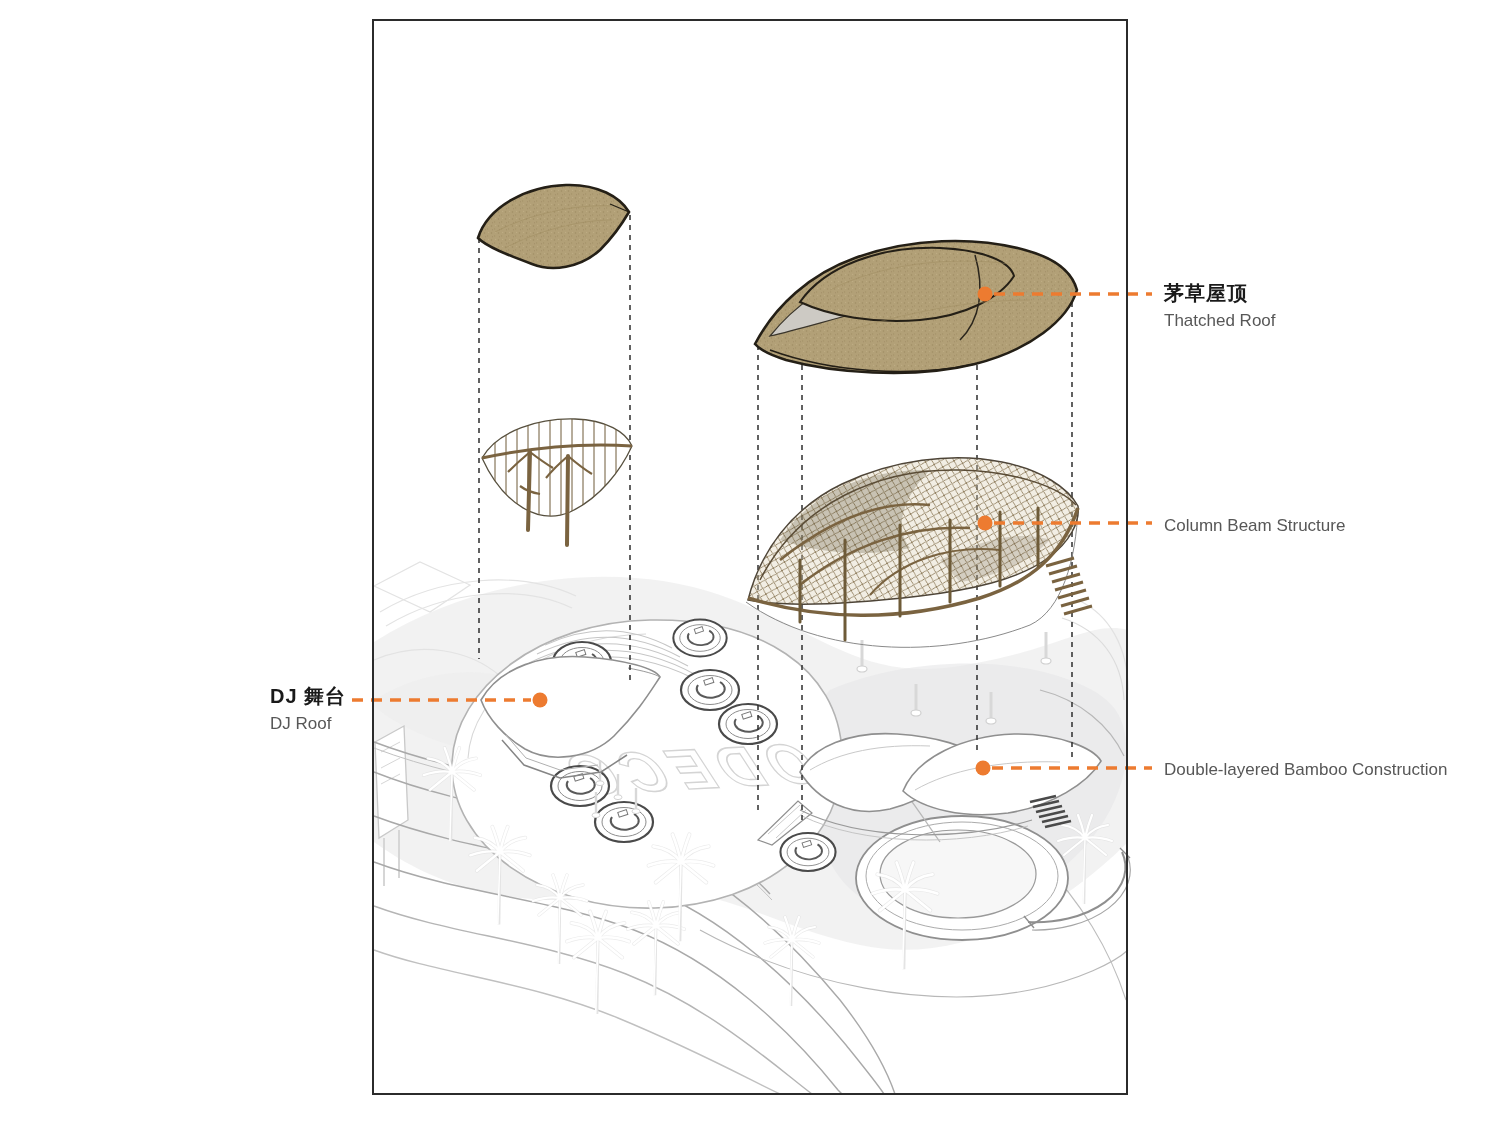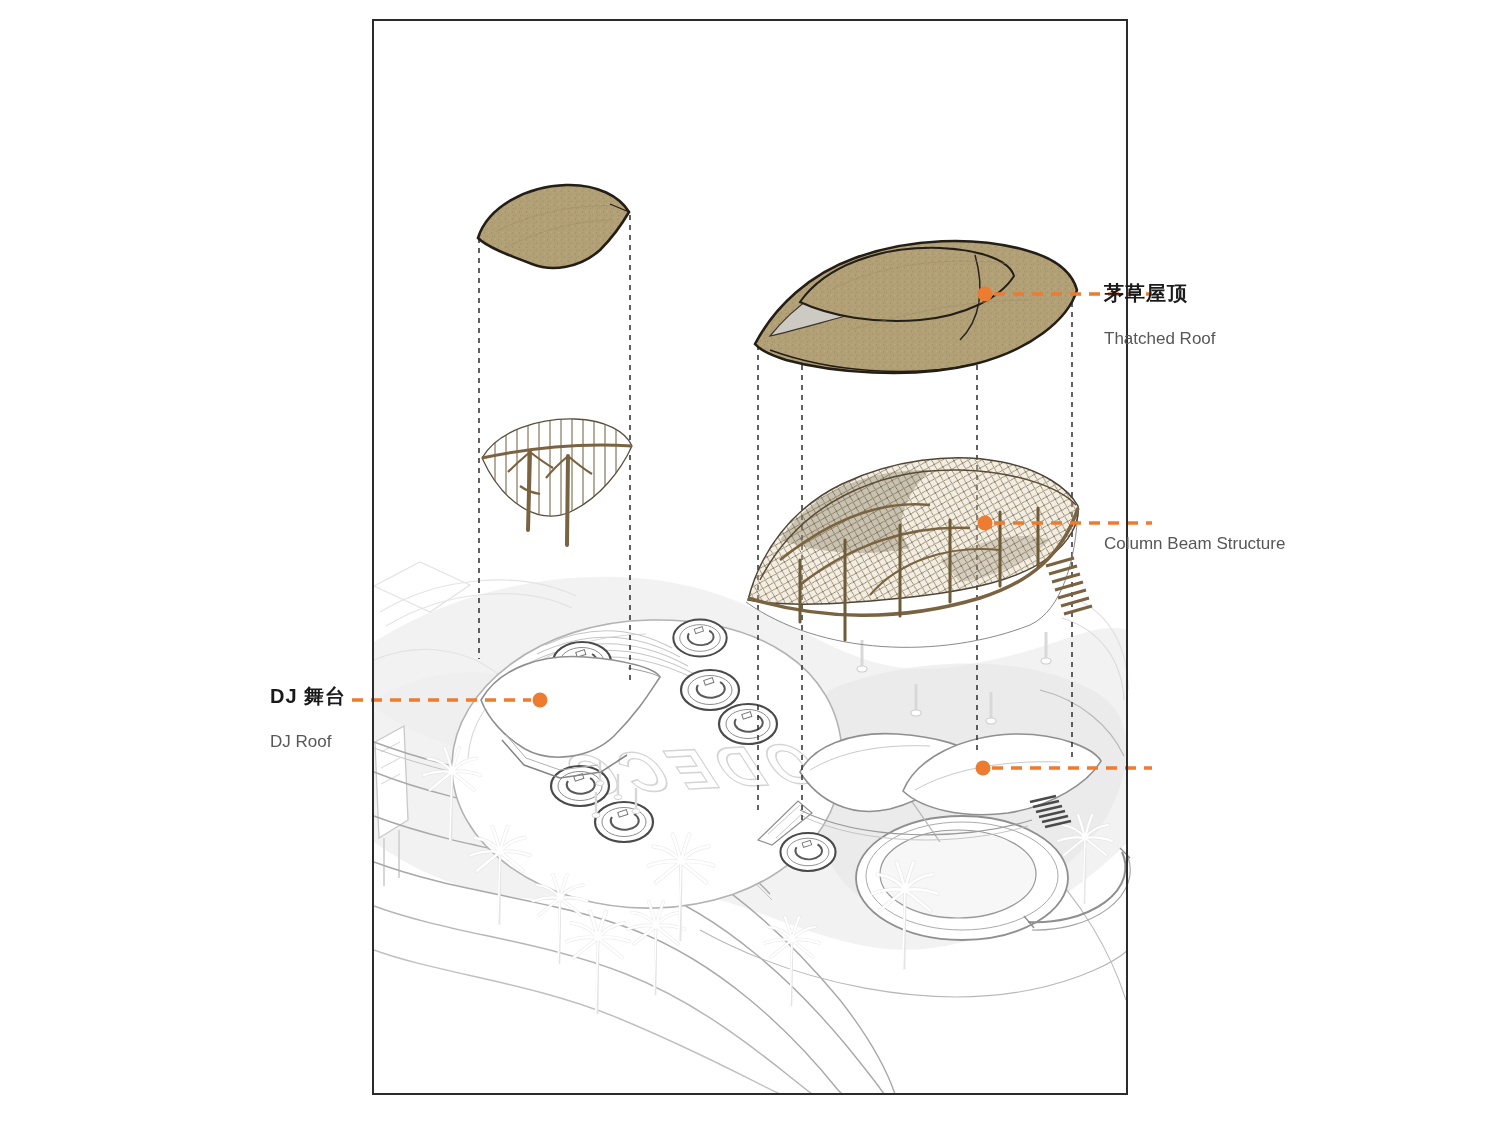--- a/index.html
+++ b/index.html
@@ -2,23 +2,23 @@
 <html><head>
 <meta charset="utf-8">
 <style>
   html,body{margin:0;padding:0;background:#ffffff;}
   body{width:1500px;height:1124px;position:relative;overflow:hidden;
        font-family:"Liberation Sans",sans-serif;}
   .stage{position:absolute;inset:0;}
   svg.drawing{position:absolute;left:0;top:0;}
   .frame{position:absolute;left:372px;top:19px;width:756px;height:1076px;
          border:2px solid #2b2b2b;box-sizing:border-box;pointer-events:none;}
-  .callout{position:absolute;left:1104px;width:336px;}
+  .callout{position:absolute;left:1164px;width:336px;}
   .callout .cjk{font-size:20px;font-weight:bold;color:#1a1a1a;line-height:1.2;letter-spacing:1px;}
-  .callout .en{font-size:17px;color:#575757;line-height:1.2;margin-top:24px;}
+  .callout .en{font-size:17px;color:#575757;line-height:1.2;margin-top:6px;}
   .callout--left{left:270px;width:200px;}
 </style>
 </head>
 <body>
 
 <div class="stage">
 
 <svg class="drawing" width="1500" height="1124" viewBox="0 0 1500 1124">
   <defs>
     <pattern id="thatch" width="7" height="7" patternUnits="userSpaceOnUse">
@@ -319,20 +319,21 @@
 <div class="callout" style="top:281px">
   <div class="cjk">茅草屋顶</div>
   <div class="en">Thatched Roof</div>
 </div>
 
 <div class="callout" style="top:510px">
   <div class="en">Column Beam Structure</div>
 </div>
 
 <div class="callout" style="top:754px">
+  <div class="en">Double-layered Bamboo Construction</div>
 </div>
 
 <div class="callout callout--left" style="top:684px">
   <div class="cjk">DJ 舞台</div>
   <div class="en">DJ Roof</div>
 </div>
 
 </div>
 
 </body></html>

